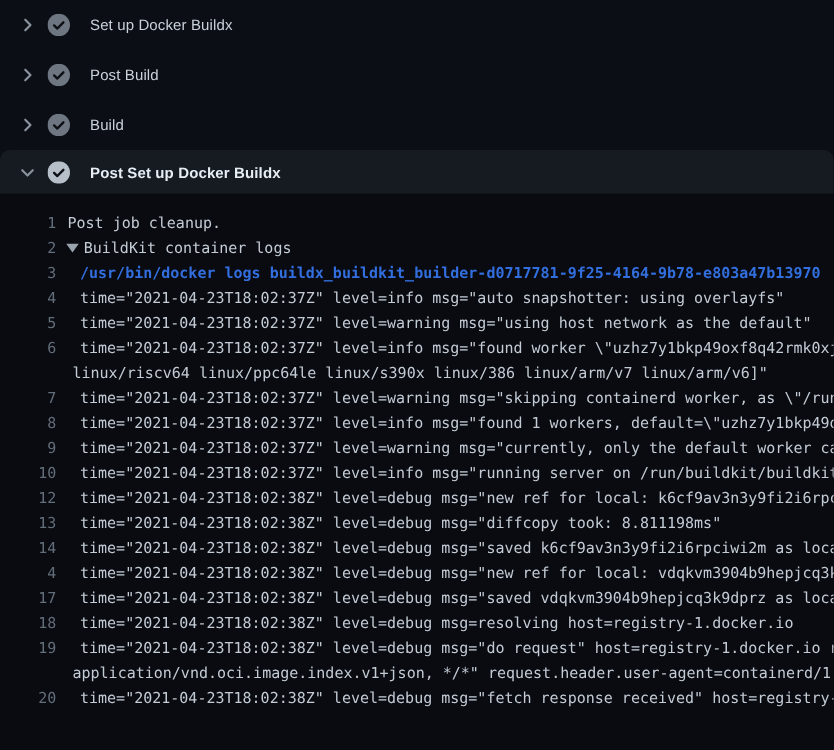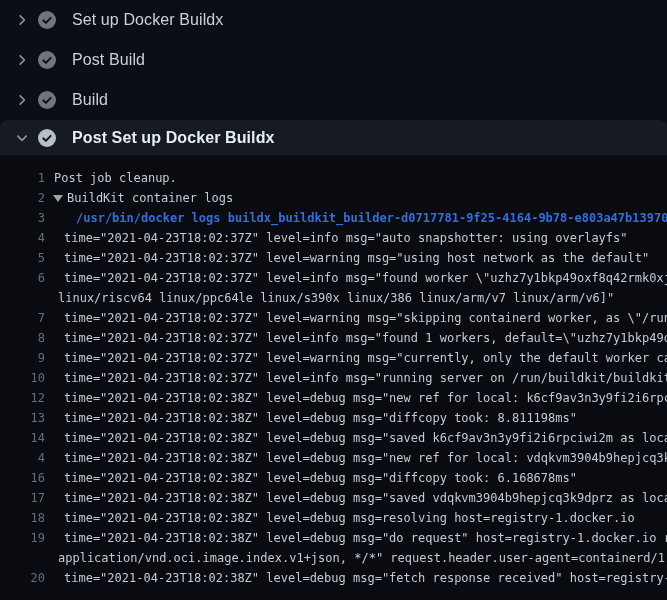--- a/index.html
+++ b/index.html
@@ -14,32 +14,32 @@
   .app{width:667px;height:600px;overflow:hidden;display:flex;flex-direction:column}
 
   
   .steps{flex:none}
   .step{display:flex;align-items:center;height:40px;padding-left:12px;cursor:pointer}
   .step.expanded{height:35px;background:var(--expanded-header-bg);border-radius:8px 8px 0 0}
   .chev{flex:none;width:16px;height:16px;color:var(--chevron);margin-left:2px;margin-right:8px;display:flex;align-items:center;justify-content:center}
   .step.expanded .chev svg{transform:rotate(90deg)}
   .check{flex:none;width:18px;height:18px;margin-right:16px;color:var(--check-collapsed)}
   .step.expanded .check{color:var(--check-expanded)}
-  .step-label{font-size:16px;color:var(--section-label);letter-spacing:.1px}
+  .step-label{font-size:12px;color:var(--section-label);letter-spacing:.1px}
   .step.expanded .step-label{color:var(--section-label-expanded);font-weight:700}
 
   
   .logpane{flex:1;background:var(--log-bg);padding-top:13px;overflow:hidden;
            font-family:"DejaVu Sans Mono",monospace;font-size:12px;color:var(--log-text)}
   .row{display:flex;height:20px;line-height:20px;white-space:pre;overflow:hidden}
   .ln{flex:0 0 45px;text-align:right;color:var(--line-number);cursor:pointer}
   .txt{flex:none}
   .row.plain  .txt{margin-left:9px}
   .row.log    .txt{margin-left:19px}
-  .row.command .txt{margin-left:31px;color:var(--command-blue);font-weight:bold}
+  .row.command .txt{margin-left:19px;color:var(--command-blue);font-weight:bold}
   .row.cont   .txt{margin-left:13px}
   .arrow{flex:none;width:0;height:0;border-left:5px solid transparent;border-right:5px solid transparent;
          border-top:7px solid #9aa4af;margin:7px 4px 0 8px;cursor:pointer}
 </style>
 </head>
 <body>
 
 <div class="app">
   <div class="steps">
       <div class="step">
@@ -169,25 +169,20 @@
     <span class="ln">14</span>
     
     <span class="txt">time="2021-04-23T18:02:38Z" level=debug msg="saved k6cf9av3n3y9fi2i6rpciwi2m as loca</span>
   </div>
       <div class="row log">
     <span class="ln">4</span>
     
     <span class="txt">time="2021-04-23T18:02:38Z" level=debug msg="new ref for local: vdqkvm3904b9hepjcq3k</span>
   </div>
       <div class="row log">
-    <span class="ln">16</span>
-    
-    <span class="txt">time="2021-04-23T18:02:38Z" level=debug msg="diffcopy took: 6.168678ms"</span>
-  </div>
-      <div class="row log">
     <span class="ln">17</span>
     
     <span class="txt">time="2021-04-23T18:02:38Z" level=debug msg="saved vdqkvm3904b9hepjcq3k9dprz as loca</span>
   </div>
       <div class="row log">
     <span class="ln">18</span>
     
     <span class="txt">time="2021-04-23T18:02:38Z" level=debug msg=resolving host=registry-1.docker.io</span>
   </div>
       <div class="row log">

